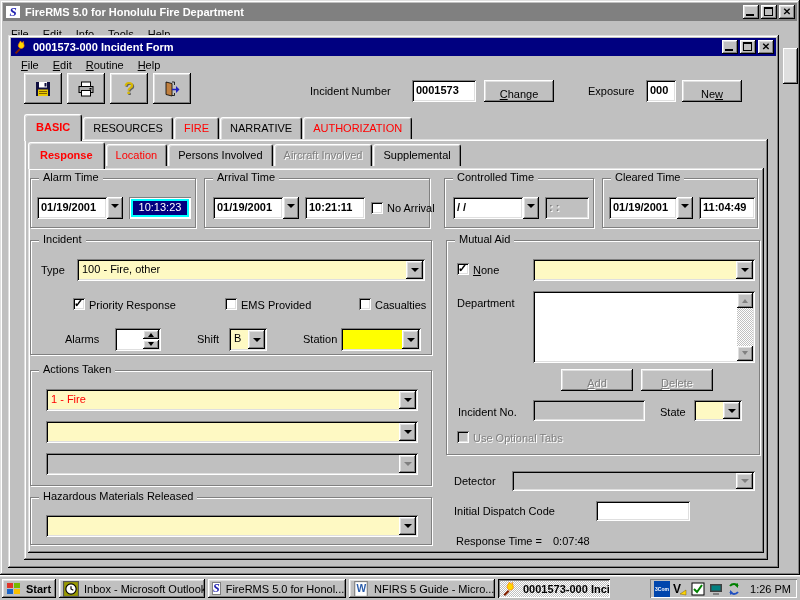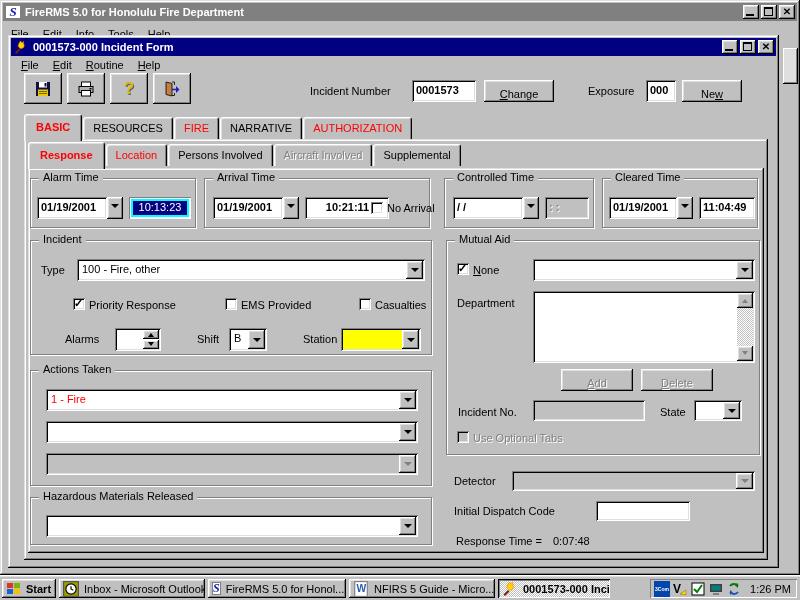--- a/index.html
+++ b/index.html
@@ -52,21 +52,21 @@
   .red { color: #f00; }
   .tab.disabled { color: #808080; text-shadow: 1px 1px 0 #fff; }
   .page { position: absolute; background: #c0c0c0; }
 
   
   .group { position: absolute; border: 1px solid #808080; box-shadow: inset 1px 1px 0 #fff, 1px 1px 0 #fff; }
   .glabel { position: absolute; top: -8px; left: 8px; background: #c0c0c0; padding: 0 4px; white-space: nowrap; }
   .lbl { position: absolute; white-space: nowrap; }
 
   
-  .combo { position: absolute; height: 22px; background: #ffffff; box-shadow: inset 1px 1px 0 #808080, inset -1px -1px 0 #fff, inset 2px 2px 0 #000, inset -2px -2px 0 #dfdfdf; }
+  .combo { position: absolute; height: 22px; background: #fef9c3; box-shadow: inset 1px 1px 0 #808080, inset -1px -1px 0 #fff, inset 2px 2px 0 #000, inset -2px -2px 0 #dfdfdf; }
   .combo .cval { position: absolute; left: 5px; top: 4px; right: 21px; white-space: nowrap; overflow: hidden; }
   .cbtn { position: absolute; right: 2px; top: 2px; bottom: 2px; width: 17px; display: flex; align-items: center; justify-content: center; }
   .dn { width: 0; height: 0; border: 4px solid transparent; border-top: 4px solid #000; margin-top: 4px; }
   .up { width: 0; height: 0; border: 4px solid transparent; border-bottom: 4px solid #000; margin-bottom: 4px; }
   .combo.dis { background: #c0c0c0; }
   .dis-arrow .dn { border-top-color: #808080; }
   .dis-arrow .up { border-bottom-color: #808080; }
   .yellow { background: #ffff00 !important; }
 
   
@@ -238,21 +238,21 @@
     </div>
 
     <div class="group" style="left:196px; top:143px; width:226px; height:50px; z-index:3;">
       <span class="glabel">Arrival Time</span>
       <div class="field" style="left:8px; top:18px; width:70px; height:22px;">
           <span class="fv">01/19/2001</span>
         </div>
       <span class="pbtn btn95" style="left:78px; top:18px; width:16px; height:22px; display:flex;align-items:center;justify-content:center;">
           <i class="dn" style="margin:0;"></i>
         </span>
-      <div class="field" style="left:100px; top:18px; width:84px; height:22px;text-align:center;">
+      <div class="field" style="left:100px; top:18px; width:60px; height:22px;">
           <span class="fv">10:21:11</span>
         </div>
       <span class="cb" style="left:166px; top:23px;">
           <span class="mark"></span>
         </span>
       <span class="lbl" style="left:182px; top:23px;">No Arrival</span>
     </div>
 
     <div class="group" style="left:436px; top:143px; width:150px; height:50px; z-index:3;">
       <span class="glabel">Controlled Time</span>

